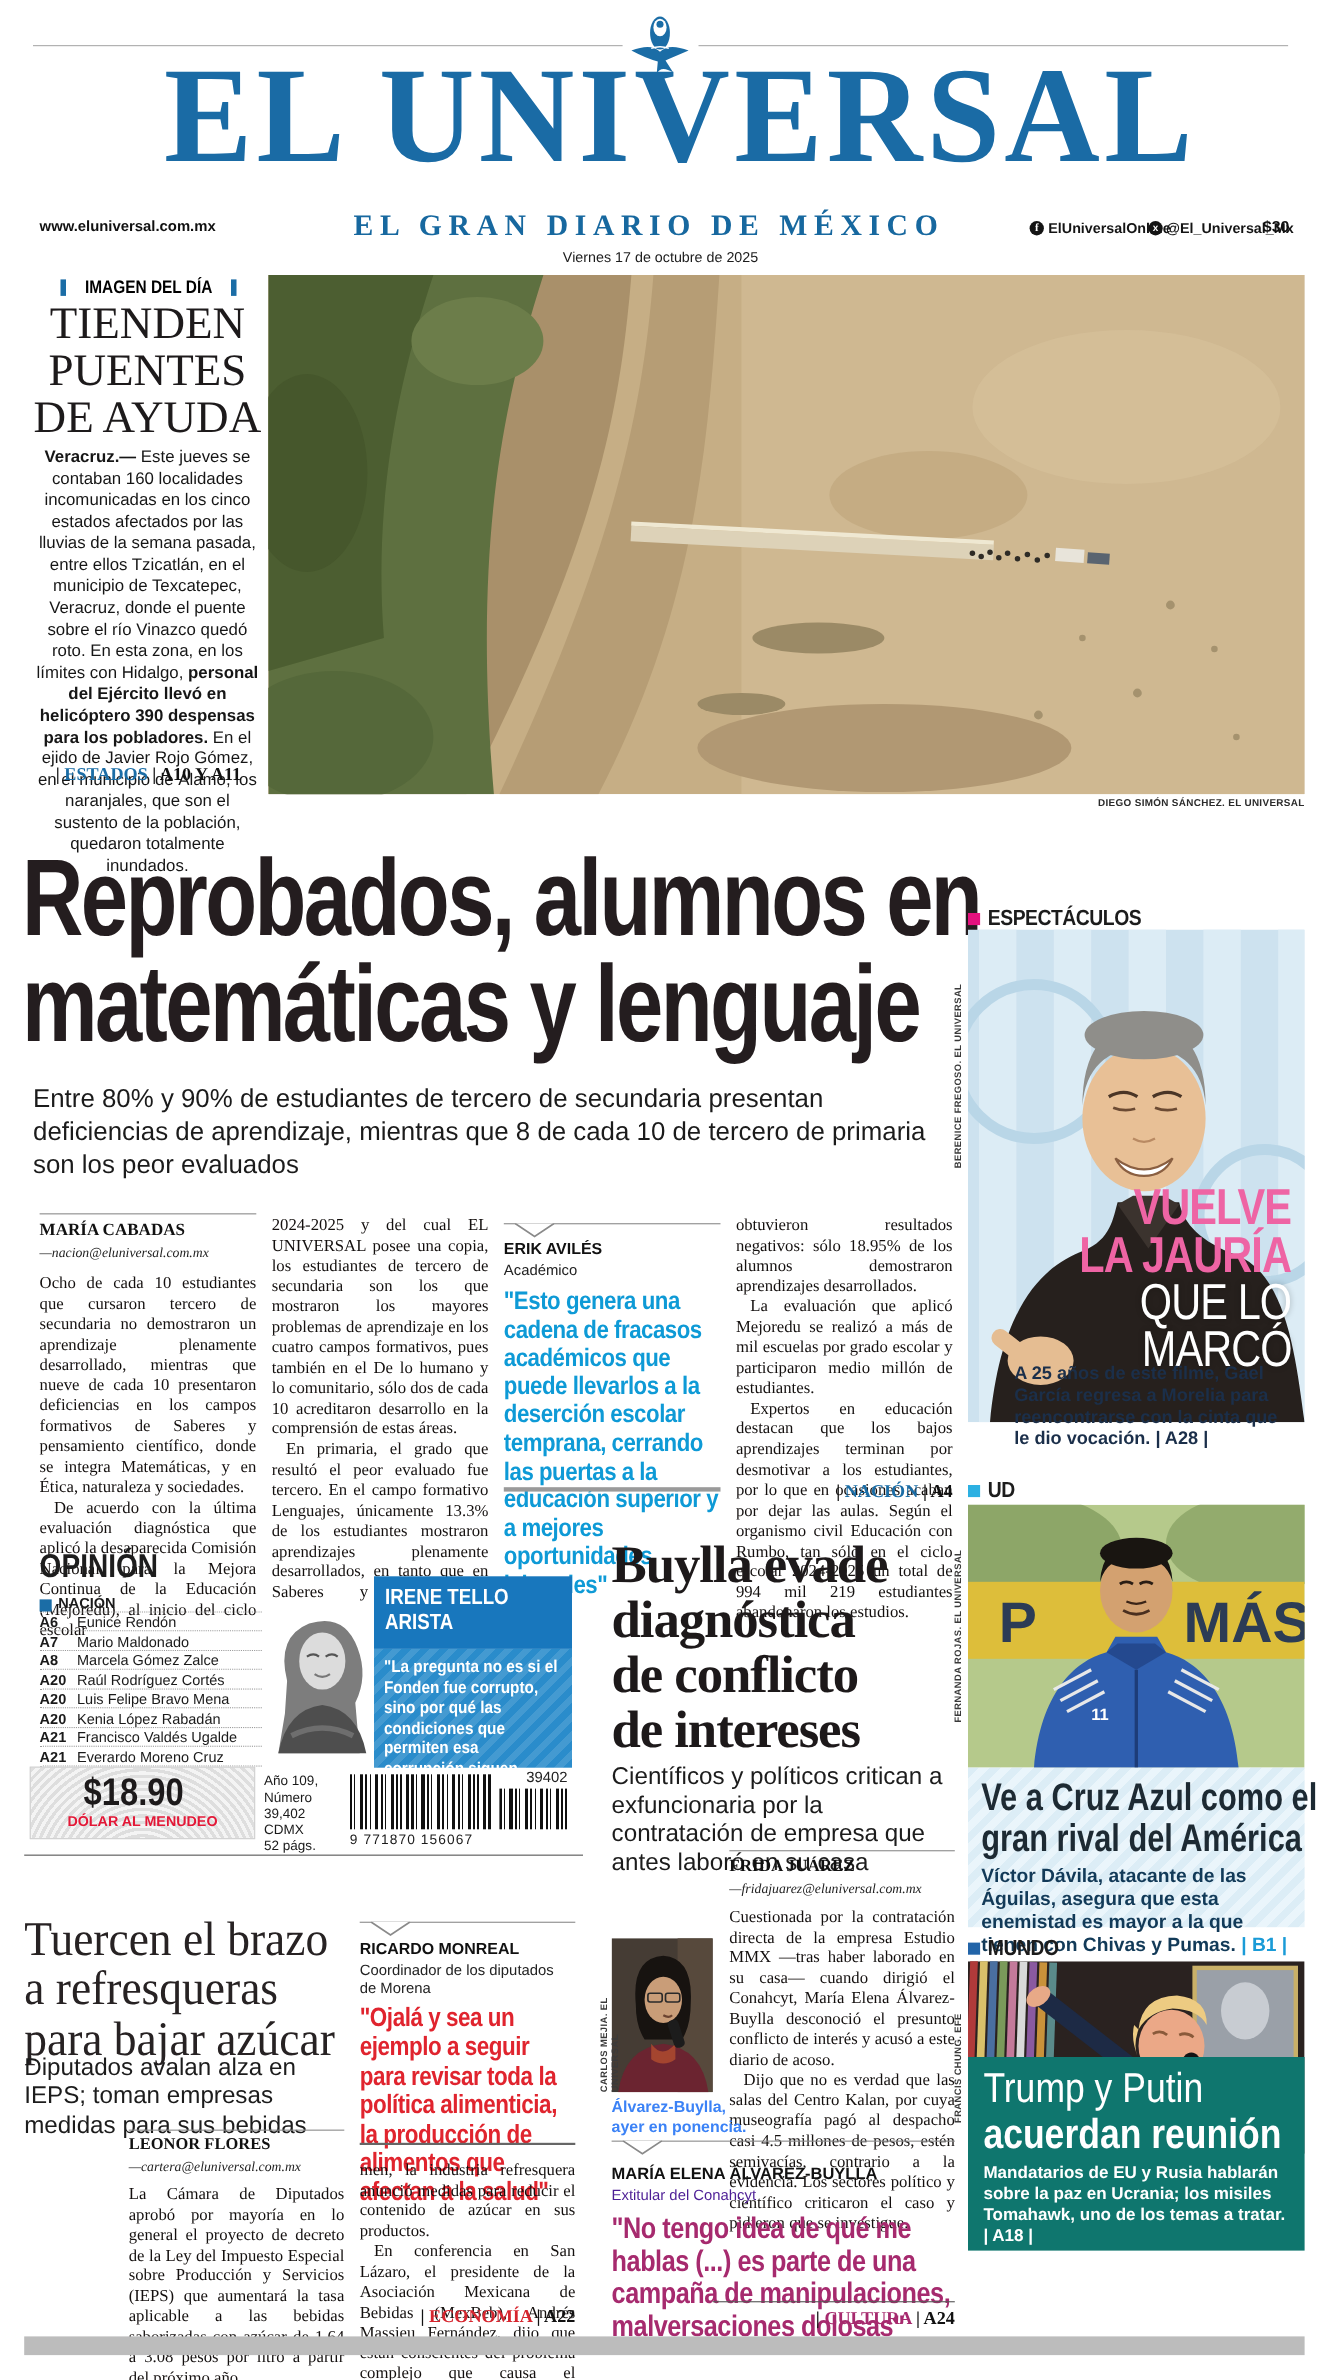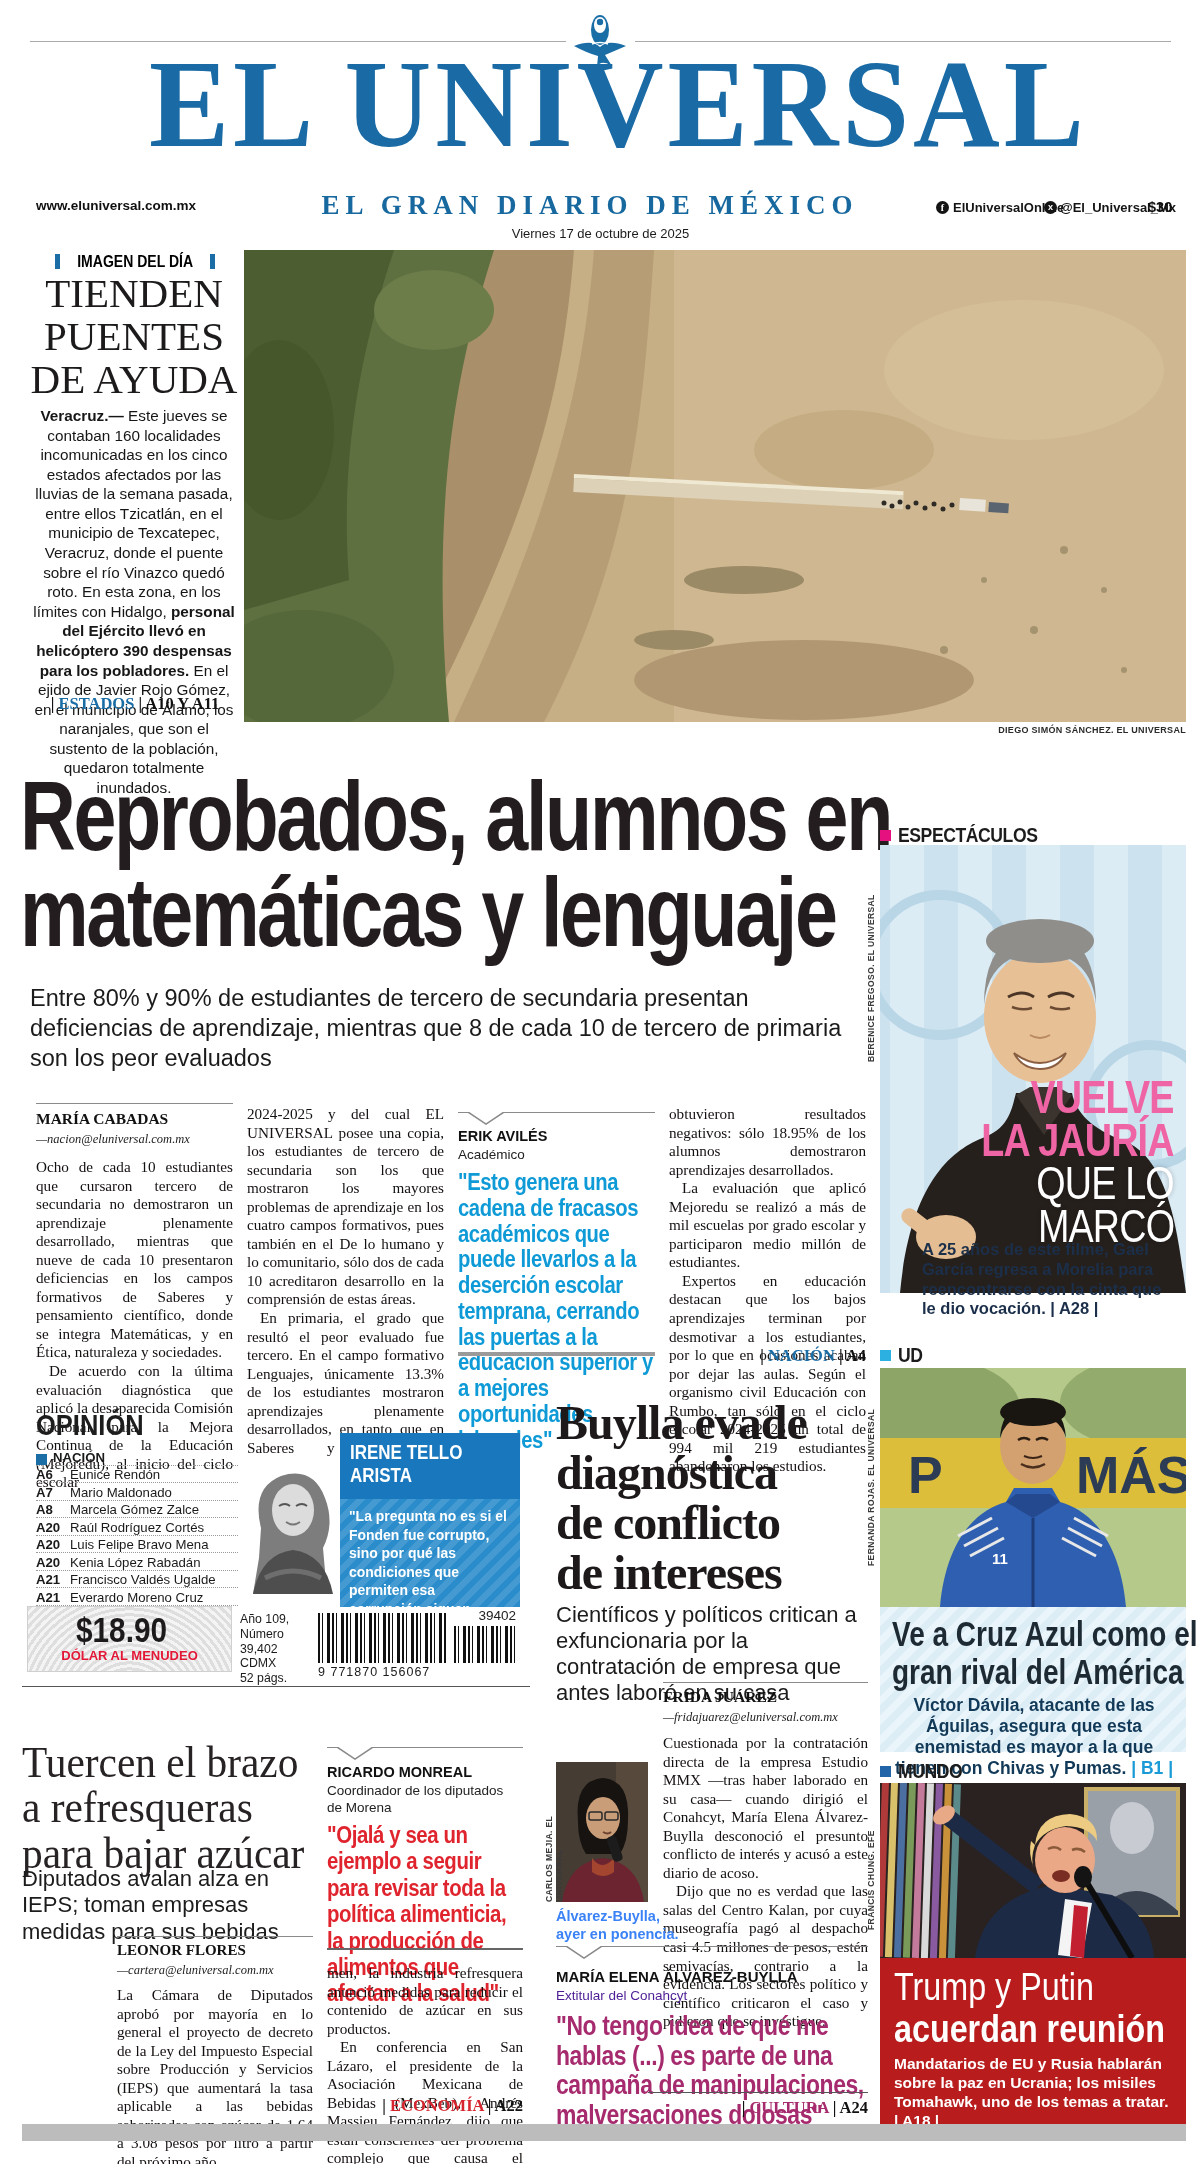--- a/index.html
+++ b/index.html
@@ -19,21 +19,21 @@
   .kick{display:flex;align-items:center;gap:7px;font-family:"Liberation Sans",sans-serif;font-weight:bold;color:#1c1c1c;justify-content:space-between;}
   .ksq{width:11px;height:11px;flex:0 0 auto;}
   .ktxt{font-size:20px;letter-spacing:-.5px;transform:scaleX(.88);transform-origin:0 50%;white-space:nowrap;display:inline-block;}
   .vcred{position:absolute;writing-mode:vertical-rl;transform:rotate(180deg);font:bold 8.5px "Liberation Sans",sans-serif;color:#3a3a3a;letter-spacing:.4px;}
   .ref{font-family:"Liberation Serif",serif;font-weight:bold;font-size:16.5px;color:#111;}
   .blue{color:#1b6da6;} .red{color:#d6252e;} .mag{color:#a62a6e;}
   .oprow{display:flex;align-items:flex-end;border-bottom:1.5px dotted #9a9a9a;height:16.5px;font-family:"Liberation Sans",sans-serif;font-size:13.2px;color:#1a1a1a;}
   .oprow .pg{width:34px;font-weight:bold;}
   .qblue{color:#0e9ad6;} .qred{color:#e0242e;}
   .barcode{background:repeating-linear-gradient(90deg,#101010 0 2px,#fff 2px 4px,#101010 4px 5px,#fff 5px 9px,#101010 9px 12px,#fff 12px 14px);}
-  .stripebox{background:repeating-linear-gradient(135deg,#dcedf6 0 7px,#eaf5fb 7px 14px);text-align:center;}
+  .stripebox{background:repeating-linear-gradient(135deg,#dcedf6 0 7px,#eaf5fb 7px 14px);}
   .irenebody{background:#2a8ccb repeating-linear-gradient(135deg,rgba(255,255,255,.12) 0 6px,rgba(255,255,255,0) 6px 12px);}
   .wavy{background:#efefef repeating-radial-gradient(circle at 50% 160%,#f4f4f4 0 3px,#dedede 3px 6px);}
 </style>
 </head>
 <body>
 
 <div id="page">
 
   <div class="abs rule" style="left:30px;top:41px;width:536px;background:#aaa;"></div>
   <div class="abs rule" style="left:635px;top:41px;width:536px;background:#aaa;"></div>
@@ -409,21 +409,21 @@
     <ellipse cx="64" cy="32" rx="12" ry="8" fill="#e8a987" transform="rotate(-35 64 32)"></ellipse>
     <ellipse cx="185" cy="77" rx="30" ry="33" fill="#eba887"></ellipse>
     <path d="M155,62 Q158,32 190,31 Q218,34 217,58 Q210,44 186,43 Q164,46 155,62 Z" fill="#edcb82"></path>
     <path d="M155,62 Q150,76 154,86 Q148,70 151,58 Z" fill="#edcb82"></path>
     <path d="M168,66 q7,-4 13,1 M192,67 q7,-3 13,2" stroke="#8a5a3a" stroke-width="2.5" fill="none"></path>
     <ellipse cx="181" cy="93" rx="9" ry="6" fill="#7a2d22"></ellipse>
     <line x1="252" y1="175" x2="206" y2="98" stroke="#0e0e0e" stroke-width="6"></line>
     <ellipse cx="203" cy="94" rx="9" ry="11" fill="#141414"></ellipse>
   </svg>
   <div class="vcred" style="left:866px;top:1790px;height:140px;">FRANCIS CHUNG. EFE</div>
-  <div class="abs" style="left:880px;top:1958px;width:306px;height:176px;background:#b91c1c;">
+  <div class="abs" style="left:880px;top:1870px;width:306px;height:176px;background:#0f766e;">
     <div class="sans" style="padding:10px 0 0 14px;font-size:38px;line-height:1;color:#fff;"><span class="sq" style="transform:scaleX(.85);">Trump y Putin</span></div>
     <div class="sans b" style="padding:4px 0 0 14px;font-size:38px;line-height:1;color:#fff;"><span class="sq" style="transform:scaleX(.85);">acuerdan reunión</span></div>
     <div class="sans b" style="padding:7px 12px 0 14px;font-size:15.5px;line-height:1.22;color:#fff;">Mandatarios de EU y Rusia hablarán sobre la paz en Ucrania; los misiles Tomahawk, uno de los temas a tratar. | A18 |</div>
   </div>
 
   <div class="abs" style="left:22px;top:2124px;width:1164px;height:17px;background:#bcbcbc;"></div>
 
 </div>
 
 </body></html>

